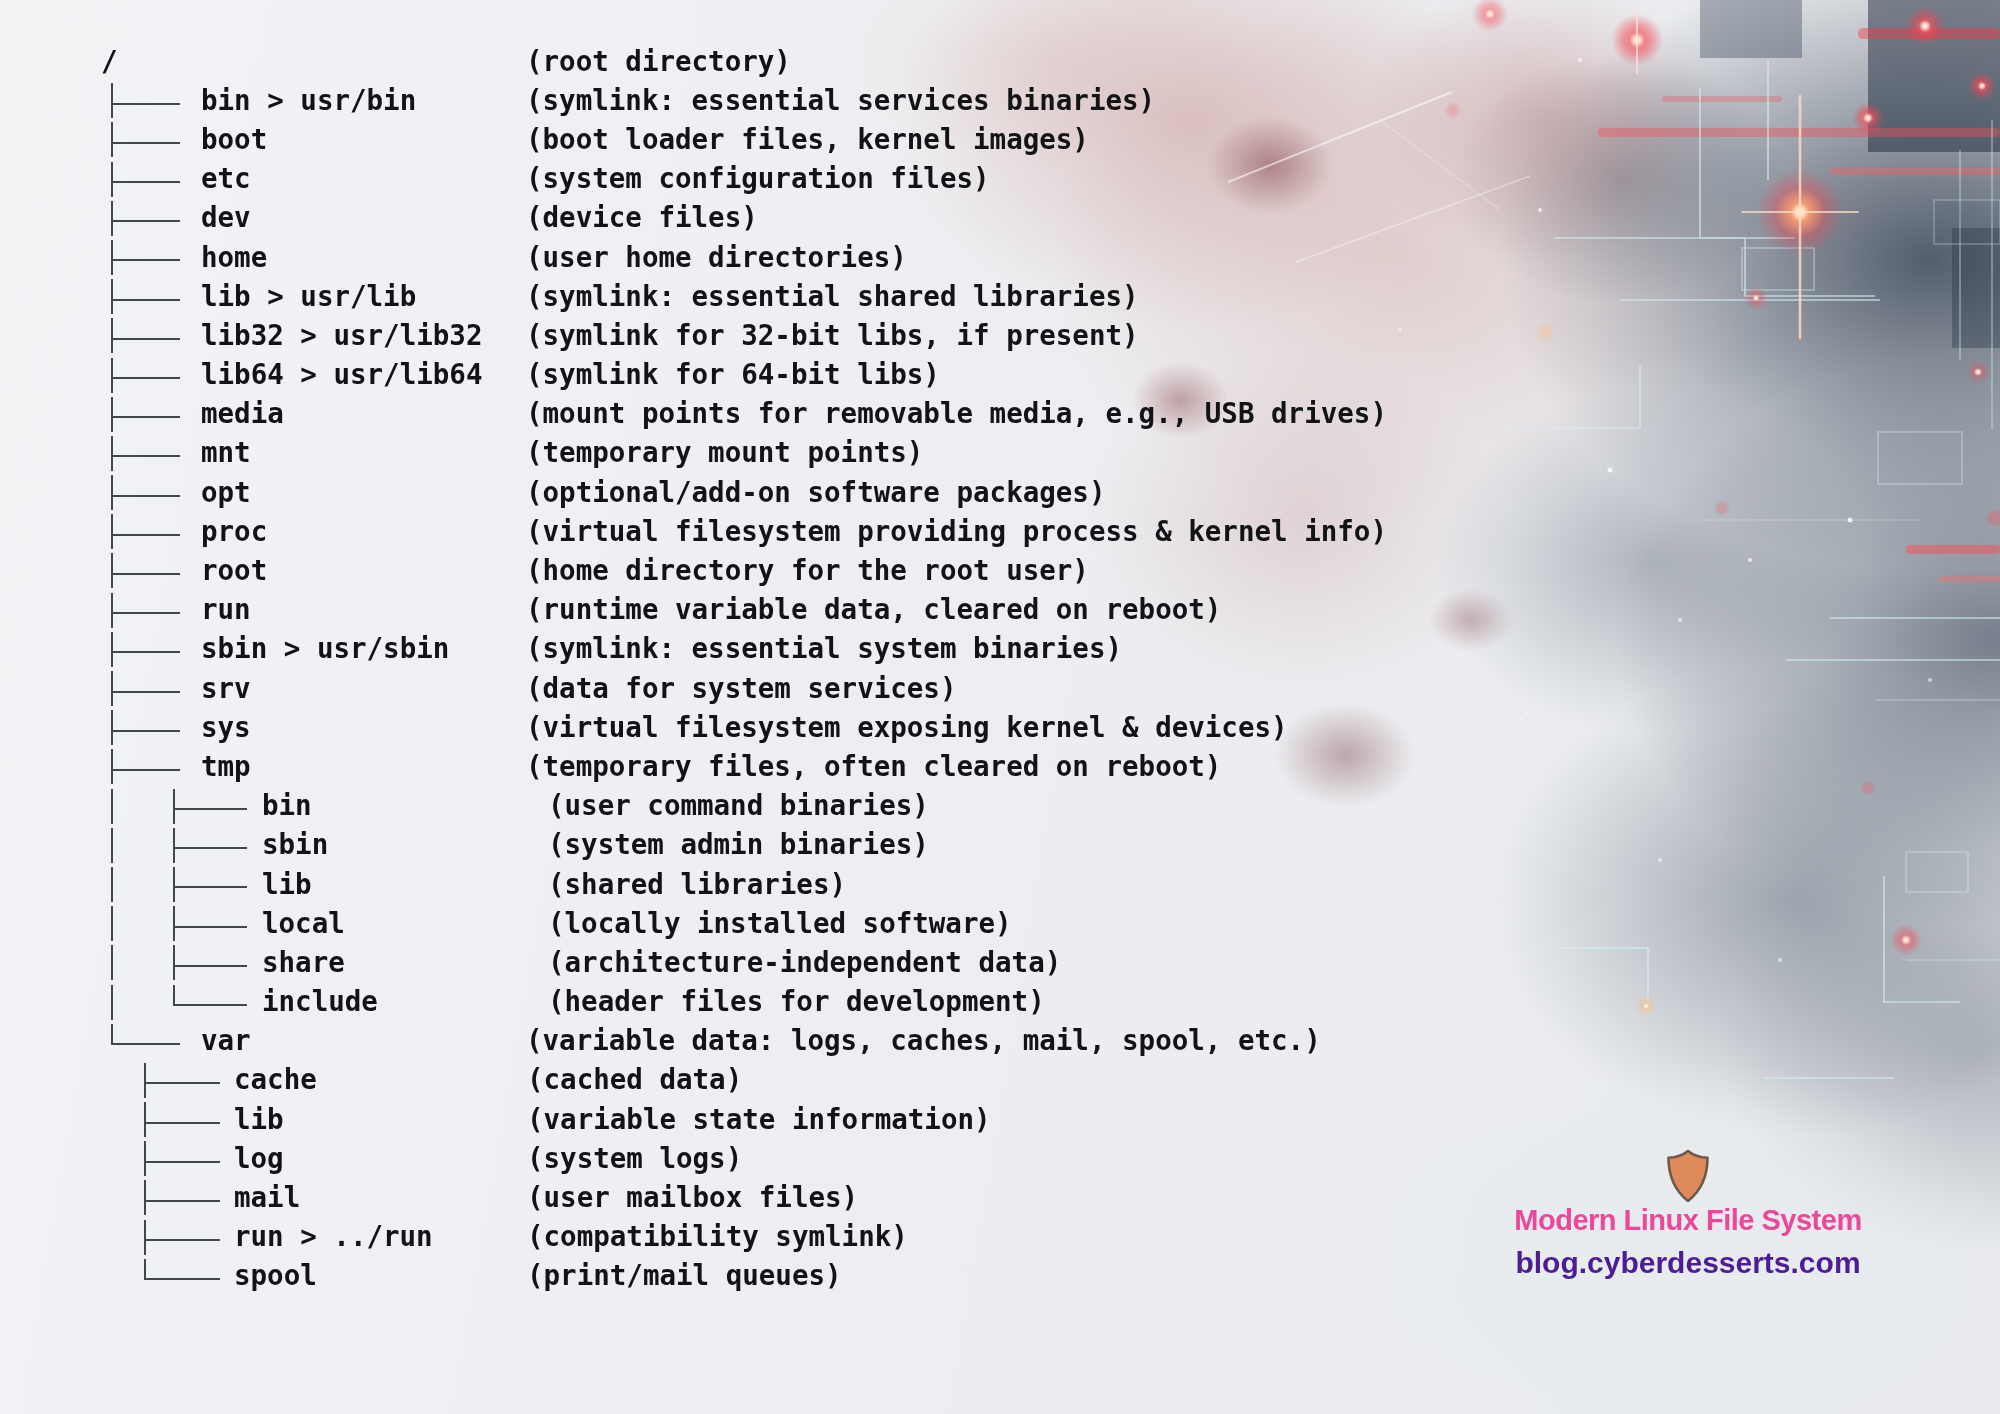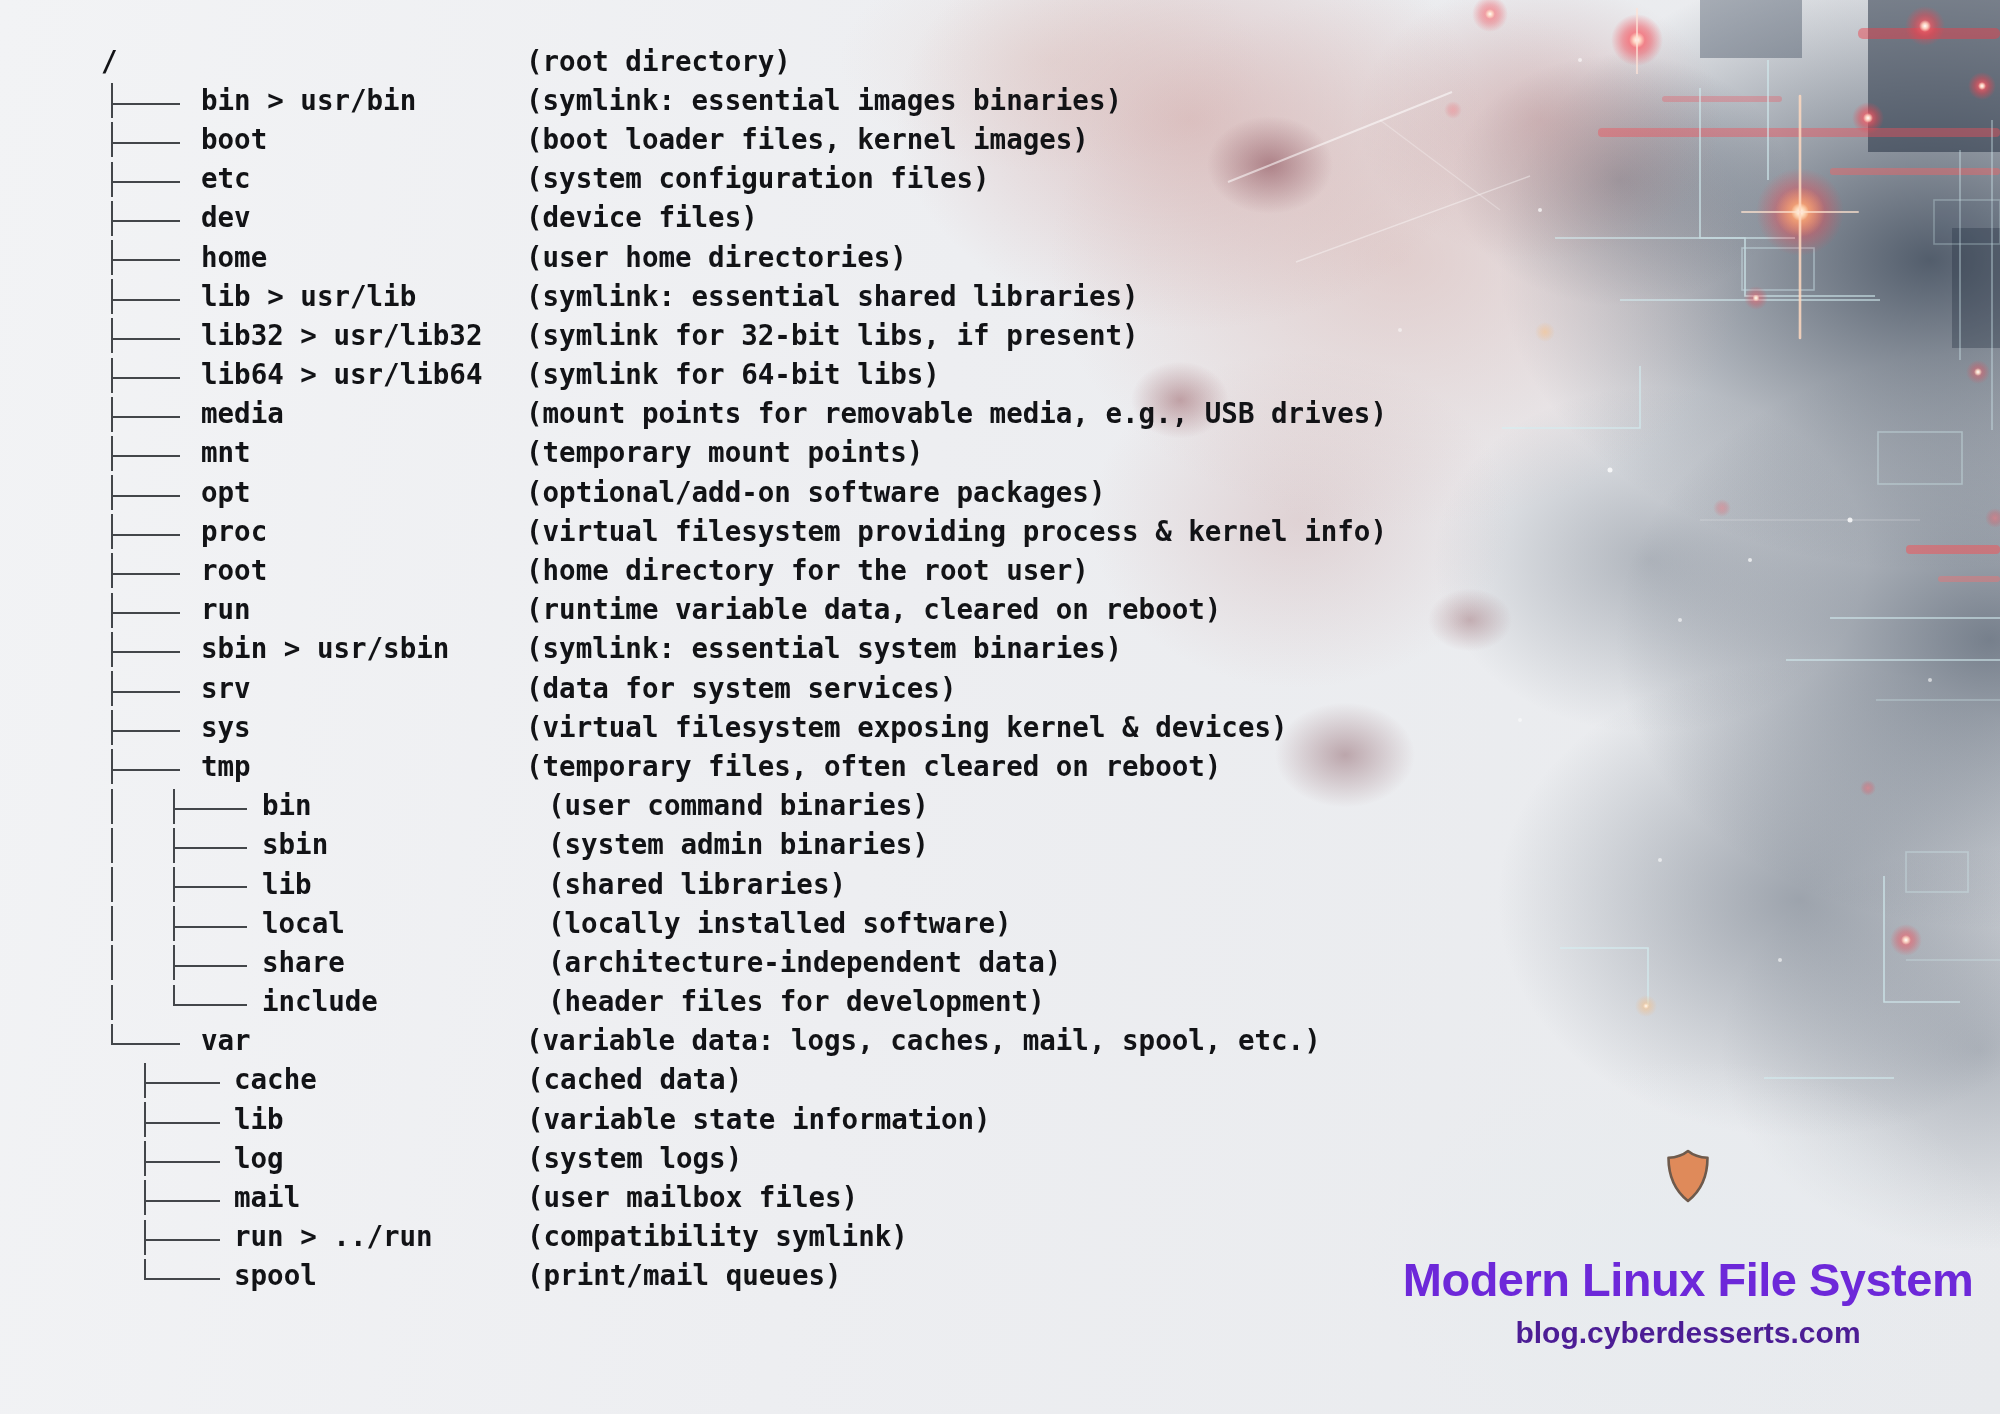--- a/index.html
+++ b/index.html
@@ -48,21 +48,21 @@
   .d0 .glyph{left:111px;width:69px}
   .d1 .glyph{left:173px;width:74px}
   .d2 .glyph{left:144px;width:76px}
   .glyph::before{content:"";position:absolute;left:0;top:3px;width:2px;height:35px;background:#43464a;}
   .glyph.elbow::before{height:21px;}
   .glyph::after{content:"";position:absolute;left:0;top:22.5px;width:100%;height:2px;background:#43464a;}
   .cont{position:absolute;left:111px;top:3px;width:2px;height:35px;background:#43464a;}
   
   .branding{position:absolute;left:1380px;top:1148px;width:616px;text-align:center;font-family:"Liberation Sans",sans-serif;}
   .shield-wrap{height:56px;}
-  .brand-title{margin-top:48px;font-size:47px;font-weight:700;letter-spacing:-0.5px;color:#6d28d9;}
+  .brand-title{font-size:29px;font-weight:700;letter-spacing:-0.5px;color:#ec4899;}
   .brand-sub{margin-top:9px;font-size:30px;font-weight:700;color:#4c1d95;}
 </style>
 </head>
 <body>
 
 <div class="bg">
   <svg width="2000" height="1414" viewBox="0 0 2000 1414">
     <defs>
       <radialGradient id="gr">
           <stop offset="0%" stop-color="#ff6b74" stop-opacity="0.95"></stop>
@@ -172,21 +172,21 @@
 </div>
 
 <div class="tree">
     <div class="row dr">
       <span class="name">/</span>
       <span class="desc">(root directory)</span>
     </div>
     <div class="row d0">
       <span class="glyph tee"></span>
       <span class="name">bin &gt; usr/bin</span>
-      <span class="desc">(symlink: essential images binaries)</span>
+      <span class="desc">(symlink: essential services binaries)</span>
     </div>
     <div class="row d0">
       <span class="glyph tee"></span>
       <span class="name">boot</span>
       <span class="desc">(boot loader files, kernel images)</span>
     </div>
     <div class="row d0">
       <span class="glyph tee"></span>
       <span class="name">etc</span>
       <span class="desc">(system configuration files)</span>

